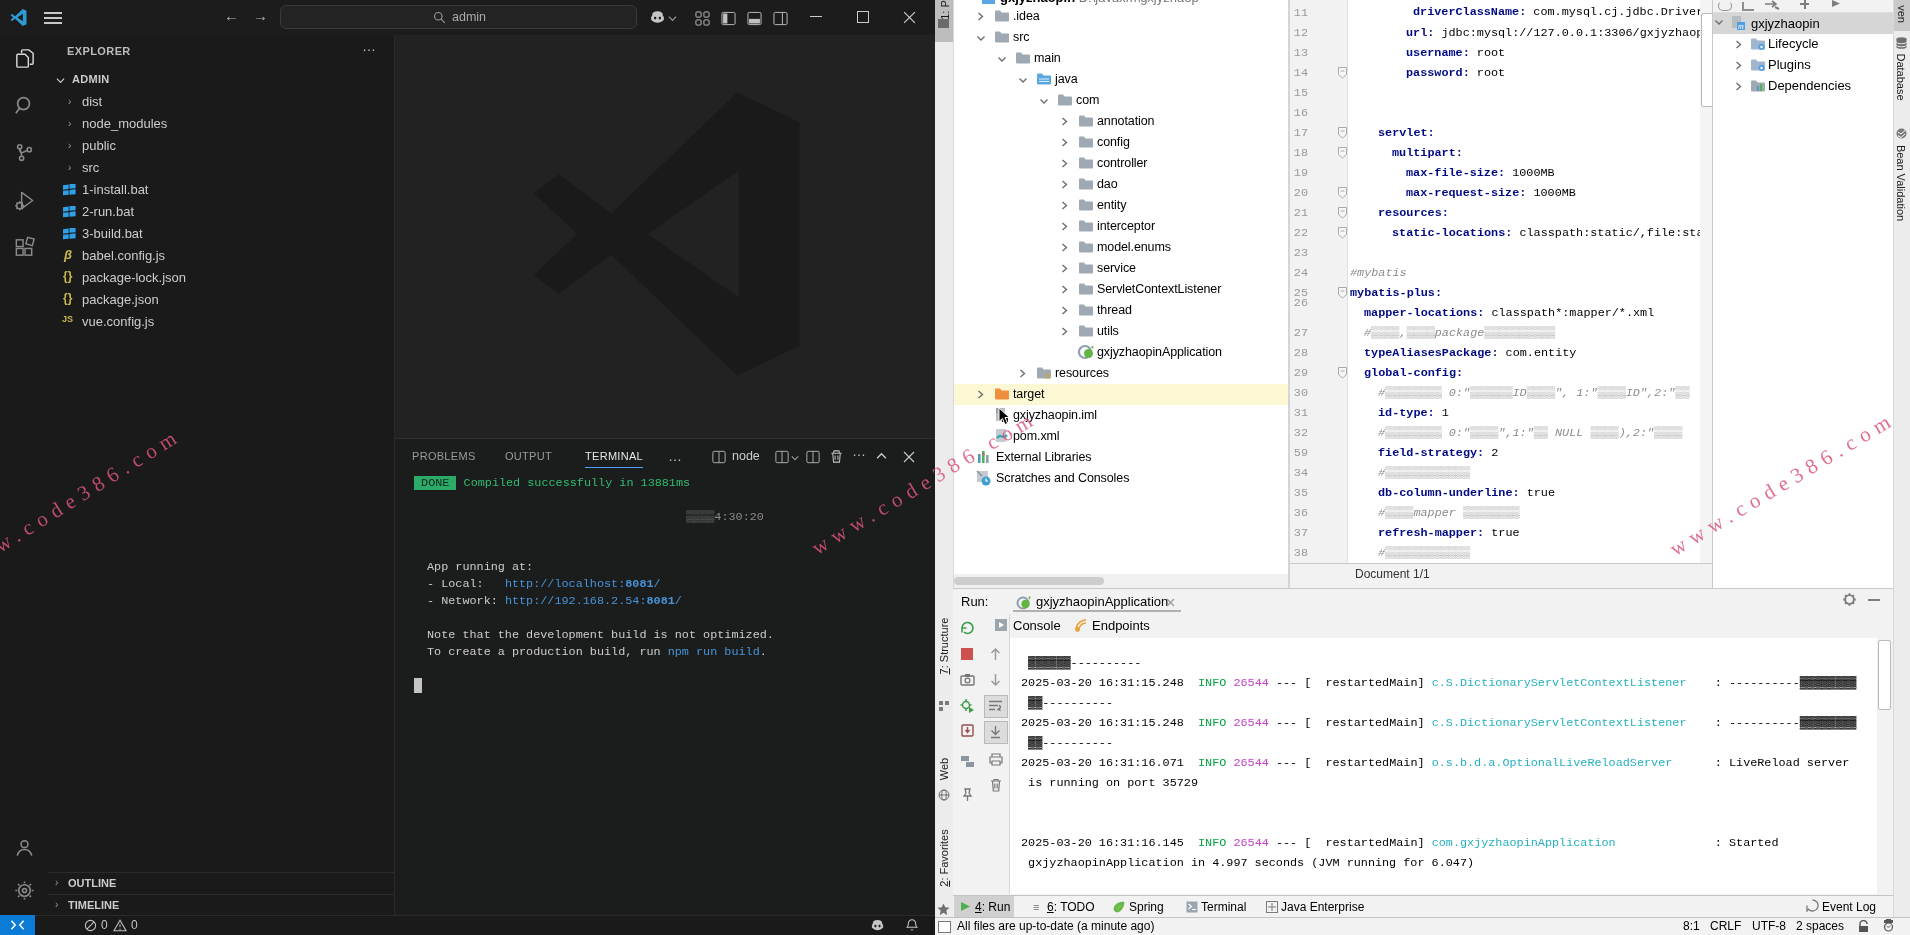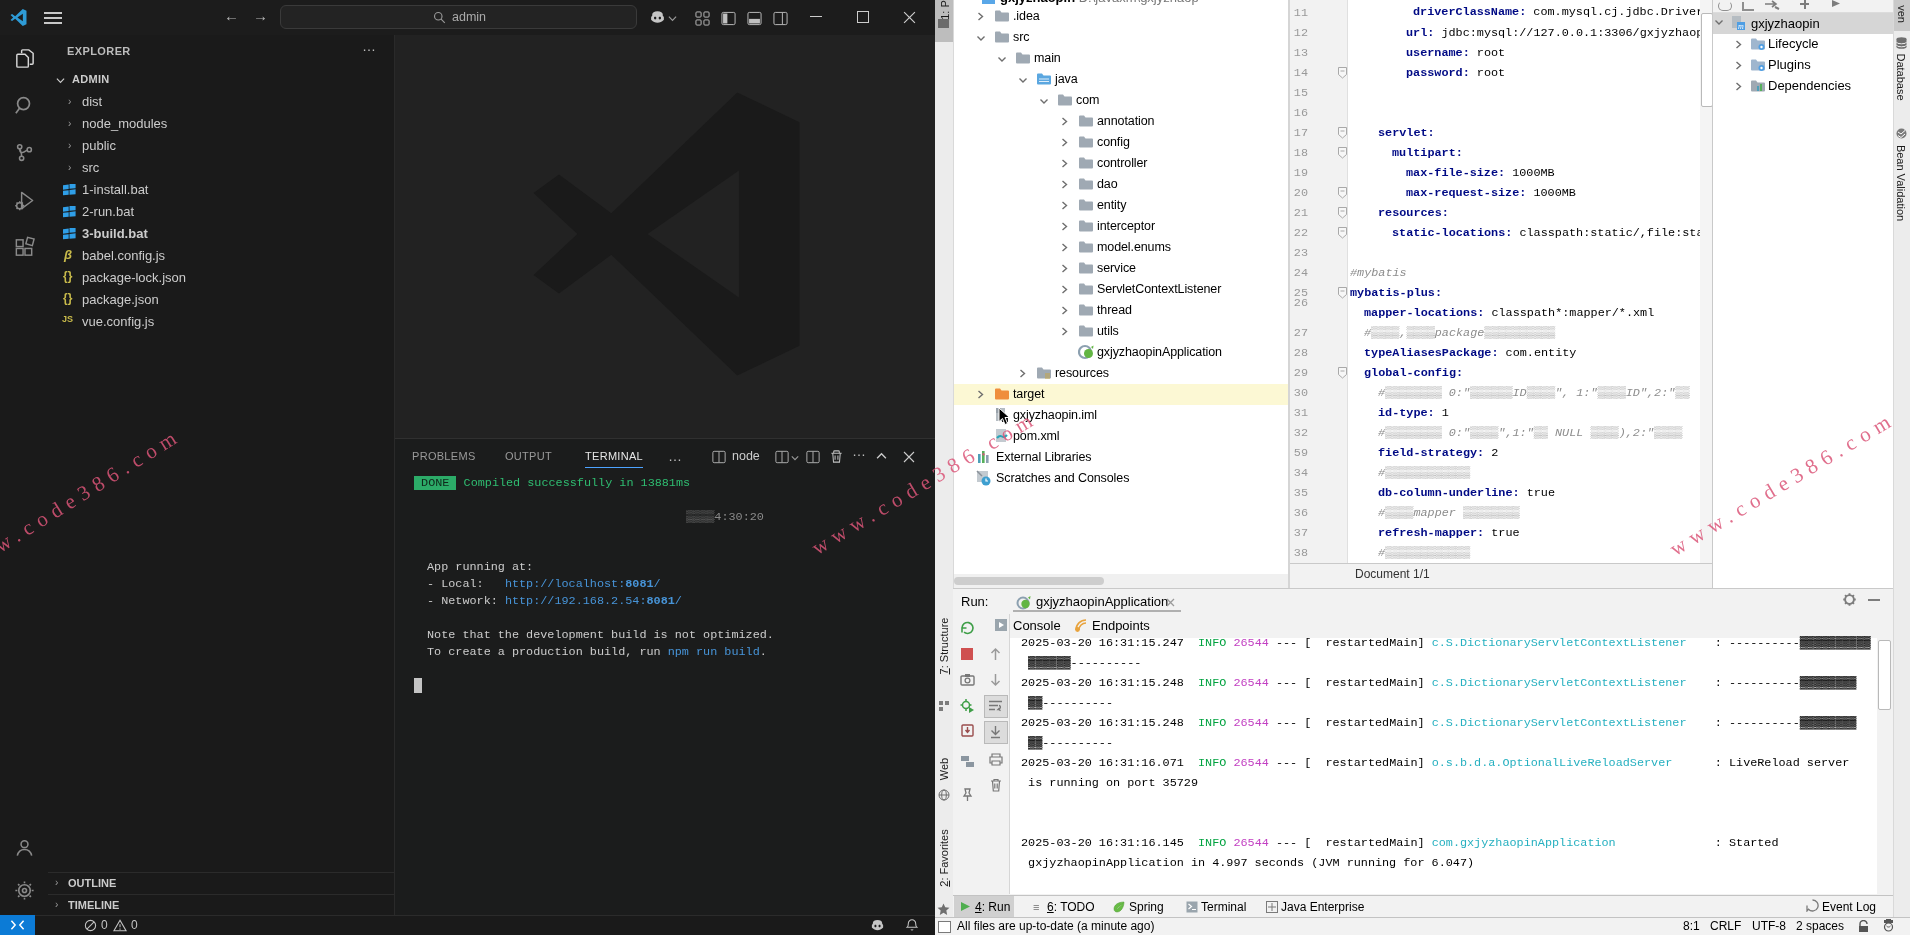--- a/index.html
+++ b/index.html
@@ -147,21 +147,21 @@
 <div class="abs" style="left:362px;top:38px;color:#bdbdbd;font-size:14px;letter-spacing:1px;">…</div>
 <div class="row" style="left:0;top:68px;"><svg style="margin-left:56px;vertical-align:-1px" width="9" height="7" viewBox="0 0 10 7">
         <path fill="none" stroke="#cccccc" stroke-width="1.3" d="M1 1.5 L5 5.5 L9 1.5"></path>
       </svg><span style="font-weight:bold;font-size:11px;padding-left:7px;letter-spacing:.3px;">ADMIN</span></div>
 <div class="row" style="left:82px;top:91px;"><span class="chev" style="position:absolute;left:-14px;top:0;">›</span>dist</div>
 <div class="row" style="left:82px;top:113px;"><span class="chev" style="position:absolute;left:-14px;top:0;">›</span>node_modules</div>
 <div class="row" style="left:82px;top:135px;"><span class="chev" style="position:absolute;left:-14px;top:0;">›</span>public</div>
 <div class="row" style="left:82px;top:157px;"><span class="chev" style="position:absolute;left:-14px;top:0;">›</span>src</div>
 <div class="row" style="left:82px;top:179px;">1-install.bat</div>
 <div class="row" style="left:82px;top:201px;">2-run.bat</div>
-<div class="row" style="left:82px;top:223px;font-weight:bold;">3-build.bat</div>
+<div class="row" style="left:82px;top:223px;">3-build.bat</div>
 <div class="row" style="left:82px;top:245px;">babel.config.js</div>
 <div class="row" style="left:82px;top:267px;">package-lock.json</div>
 <div class="row" style="left:82px;top:289px;">package.json</div>
 <div class="row" style="left:82px;top:311px;">vue.config.js</div>
 
 <svg class="abs" style="left:63px;top:184px" width="13" height="13" viewBox="0 0 16 16">
       <g fill="#2f9fe8">
         <rect x="0" y="1.5" width="7" height="5.5" transform="skewY(-6)"></rect>
         <rect x="8" y="0.8" width="7.5" height="6" transform="skewY(-6)"></rect>
         <rect x="0" y="8.4" width="7" height="5.5" transform="skewY(-6)"></rect>
@@ -684,21 +684,20 @@
       <path d="M6.5 1 V9 M2.5 5.5 L6.5 9.5 l4-4 M2 12.5 h9" stroke="#777" stroke-width="1.4" fill="none"></path>
     </svg>
 <svg class="abs" style="left:989px;top:753px" width="14" height="13" viewBox="0 0 14 13">
       <path d="M3 4 V1 h8 v3 M3 10 h-2 V4 h12 v6 h-2 M3 8 h8 v4 H3 Z" stroke="#777" stroke-width="1.2" fill="none"></path>
     </svg>
 <svg class="abs" style="left:990px;top:778px" width="12" height="14" viewBox="0 0 12 14">
       <path d="M1 3 h10 M4 3 V1.5 h4 V3 M2.5 3 l0.8 10 h5.4 L9.5 3 M4.8 5.5 v5 M7.2 5.5 v5" stroke="#777" stroke-width="1.2" fill="none"></path>
     </svg>
 <div class="abs" style="left:1010px;top:638px;width:867px;height:256px;background:#ffffff;"></div>
 <div class="abs" style="left:1009px;top:614px;width:1px;height:280px;background:#d6d6d6;"></div>
-<div class="clog" style="left:1021px;top:633px;">2025-03-20 16:31:15.247  <span class="lgreen">INFO</span> <span class="lmag">26544</span> --- [  restartedMain] <span class="lcyan">c.S.DictionaryServletContextListener    </span>: ----------▓▓▓▓▓▓▓▓▓▓</div>
 <div class="clog" style="left:1021px;top:653px;"> ▓▓▓▓▓▓----------</div>
 <div class="clog" style="left:1021px;top:673px;">2025-03-20 16:31:15.248  <span class="lgreen">INFO</span> <span class="lmag">26544</span> --- [  restartedMain] <span class="lcyan">c.S.DictionaryServletContextListener    </span>: ----------▓▓▓▓▓▓▓▓</div>
 <div class="clog" style="left:1021px;top:693px;"> ▓▓----------</div>
 <div class="clog" style="left:1021px;top:713px;">2025-03-20 16:31:15.248  <span class="lgreen">INFO</span> <span class="lmag">26544</span> --- [  restartedMain] <span class="lcyan">c.S.DictionaryServletContextListener    </span>: ----------▓▓▓▓▓▓▓▓</div>
 <div class="clog" style="left:1021px;top:733px;"> ▓▓----------</div>
 <div class="clog" style="left:1021px;top:753px;">2025-03-20 16:31:16.071  <span class="lgreen">INFO</span> <span class="lmag">26544</span> --- [  restartedMain] <span class="lcyan">o.s.b.d.a.OptionalLiveReloadServer      </span>: LiveReload server</div>
 <div class="clog" style="left:1021px;top:773px;"> is running on port 35729</div>
 <div class="clog" style="left:1021px;top:833px;">2025-03-20 16:31:16.145  <span class="lgreen">INFO</span> <span class="lmag">26544</span> --- [  restartedMain] <span class="lcyan">com.gxjyzhaopinApplication              </span>: Started</div>
 <div class="clog" style="left:1021px;top:853px;"> gxjyzhaopinApplication in 4.997 seconds (JVM running for 6.047)</div>
 <div class="abs" style="left:1878px;top:640px;width:11px;height:68px;background:#ffffff;border:1px solid #b9b9b9;border-radius:2px;"></div>

